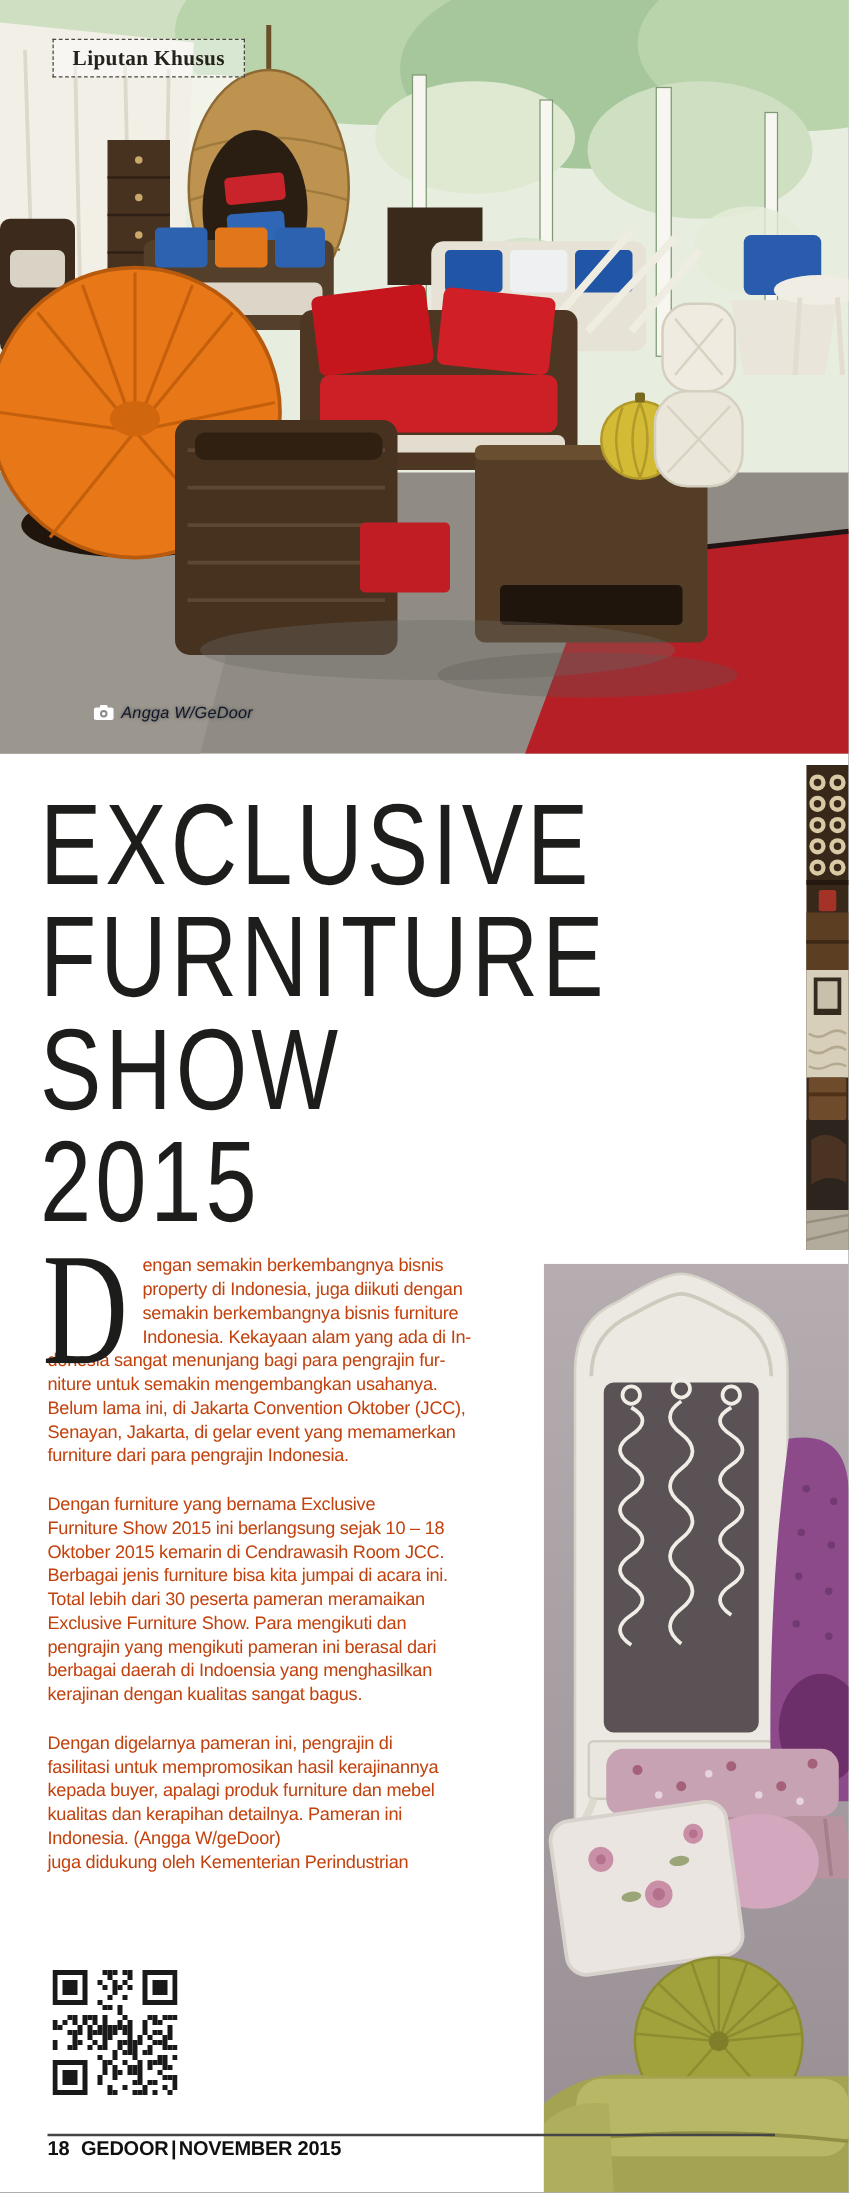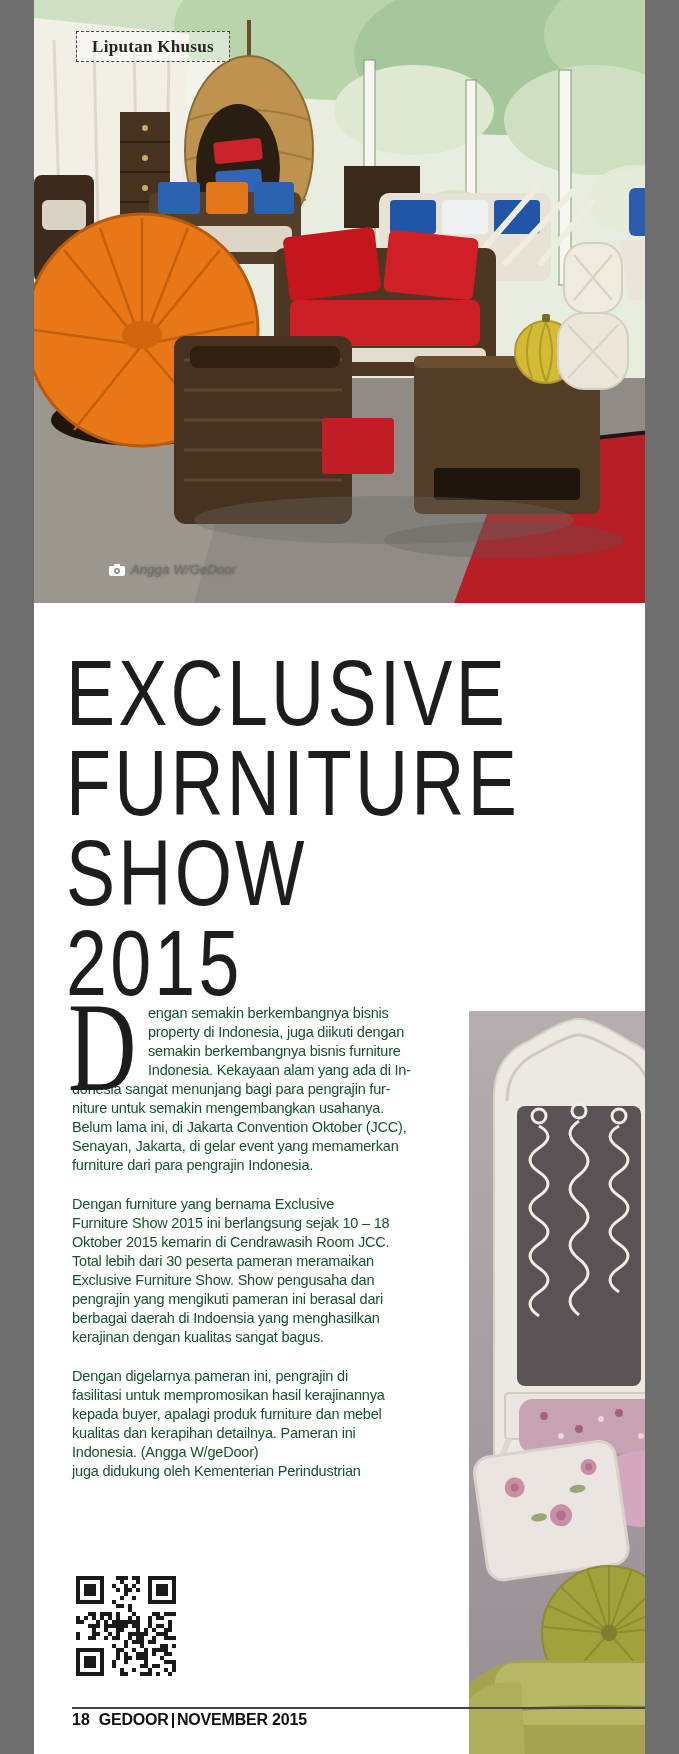--- a/index.html
+++ b/index.html
@@ -1,43 +1,43 @@
 <!DOCTYPE html>
 <html><head>
 <meta charset="utf-8">
 <style>
   html,body{margin:0;padding:0;background:#6e6e6e;}
-  .page{position:relative;width:611px;height:1754px;margin:0 auto;background:#ffffff;
+  .page{position:relative;width:679px;height:1754px;margin:0 auto;background:#ffffff;
         overflow:hidden;font-family:"Liberation Sans",sans-serif;}
 
   
   .hero{position:absolute;left:0;top:0;width:679px;height:603px;}
   .hero svg{display:block;}
   .section-label{position:absolute;left:42px;top:31px;width:152px;height:29px;
         border:1px dashed #4a463f;background:rgba(255,255,255,.45);
         display:flex;align-items:center;justify-content:center;
         font-family:"Liberation Serif",serif;font-weight:700;font-size:17px;
         color:#26231d;letter-spacing:.3px;}
   .credit{position:absolute;left:42px;top:562px;display:flex;align-items:center;gap:6px;
-        color:#737373;font-style:italic;font-size:13px;letter-spacing:.2px;
+        color:#0f172a;font-style:italic;font-size:13px;letter-spacing:.2px;
         text-shadow:0 0 3px rgba(0,0,0,.45);padding-left:33px;}
 
   
-  .headline{position:absolute;left:32px;top:648px;color:#1d1d1b;}
+  .headline{position:absolute;left:32px;top:631px;color:#1d1d1b;}
   .headline .tline{font-size:92px;line-height:90px;letter-spacing:4px;font-weight:200;
         transform:scaleX(.8);transform-origin:0 50%;white-space:nowrap;}
 
   
   .strip{position:absolute;left:645px;top:612px;width:34px;height:388px;}
 
   
   .dropcap{position:absolute;left:34px;top:999px;z-index:2;color:#1c1c1a;
         font-family:"Liberation Serif",serif;font-size:128px;line-height:96px;
         transform:scaleX(.74);transform-origin:0 0;}
-  .body-col{position:absolute;left:38px;top:1004px;width:382px;color:#14532d;
+  .body-col{position:absolute;left:38px;top:1004px;width:382px;color:#c2410c;
         font-size:14.5px;letter-spacing:-.2px;}
   .para{margin-bottom:20px;}
   .para .tline{line-height:19px;white-space:nowrap;}
   .para1 .tline:nth-child(-n+4){padding-left:76px;}
 
   
   .photo2{position:absolute;left:435px;top:1011px;width:244px;height:743px;margin:0;}
 
   
   .qr{position:absolute;left:42px;top:1576px;width:100px;height:100px;background:#fff;}
@@ -257,22 +257,23 @@
         <div class="tline">donesia sangat menunjang bagi para pengrajin fur-</div>
         <div class="tline">niture untuk semakin mengembangkan usahanya.</div>
         <div class="tline">Belum lama ini, di Jakarta Convention Oktober (JCC),</div>
         <div class="tline">Senayan, Jakarta, di gelar event yang memamerkan</div>
         <div class="tline">furniture dari para pengrajin Indonesia.</div>
       </div>
     <div class="para">
         <div class="tline">Dengan furniture yang bernama Exclusive</div>
         <div class="tline">Furniture Show 2015 ini berlangsung sejak 10 – 18</div>
         <div class="tline">Oktober 2015 kemarin di Cendrawasih Room JCC.</div>
+        <div class="tline">Berbagai jenis furniture bisa kita jumpai di acara ini.</div>
         <div class="tline">Total lebih dari 30 peserta pameran meramaikan</div>
-        <div class="tline">Exclusive Furniture Show. Show pengusaha dan</div>
+        <div class="tline">Exclusive Furniture Show. Para mengikuti dan</div>
         <div class="tline">pengrajin yang mengikuti pameran ini berasal dari</div>
         <div class="tline">berbagai daerah di Indoensia yang menghasilkan</div>
         <div class="tline">kerajinan dengan kualitas sangat bagus.</div>
       </div>
     <div class="para">
         <div class="tline">Dengan digelarnya pameran ini, pengrajin di</div>
         <div class="tline">fasilitasi untuk mempromosikan hasil kerajinannya</div>
         <div class="tline">kepada buyer, apalagi produk furniture dan mebel</div>
         <div class="tline">kualitas dan kerapihan detailnya. Pameran ini</div>
         <div class="tline">Indonesia. (Angga W/geDoor)</div>

